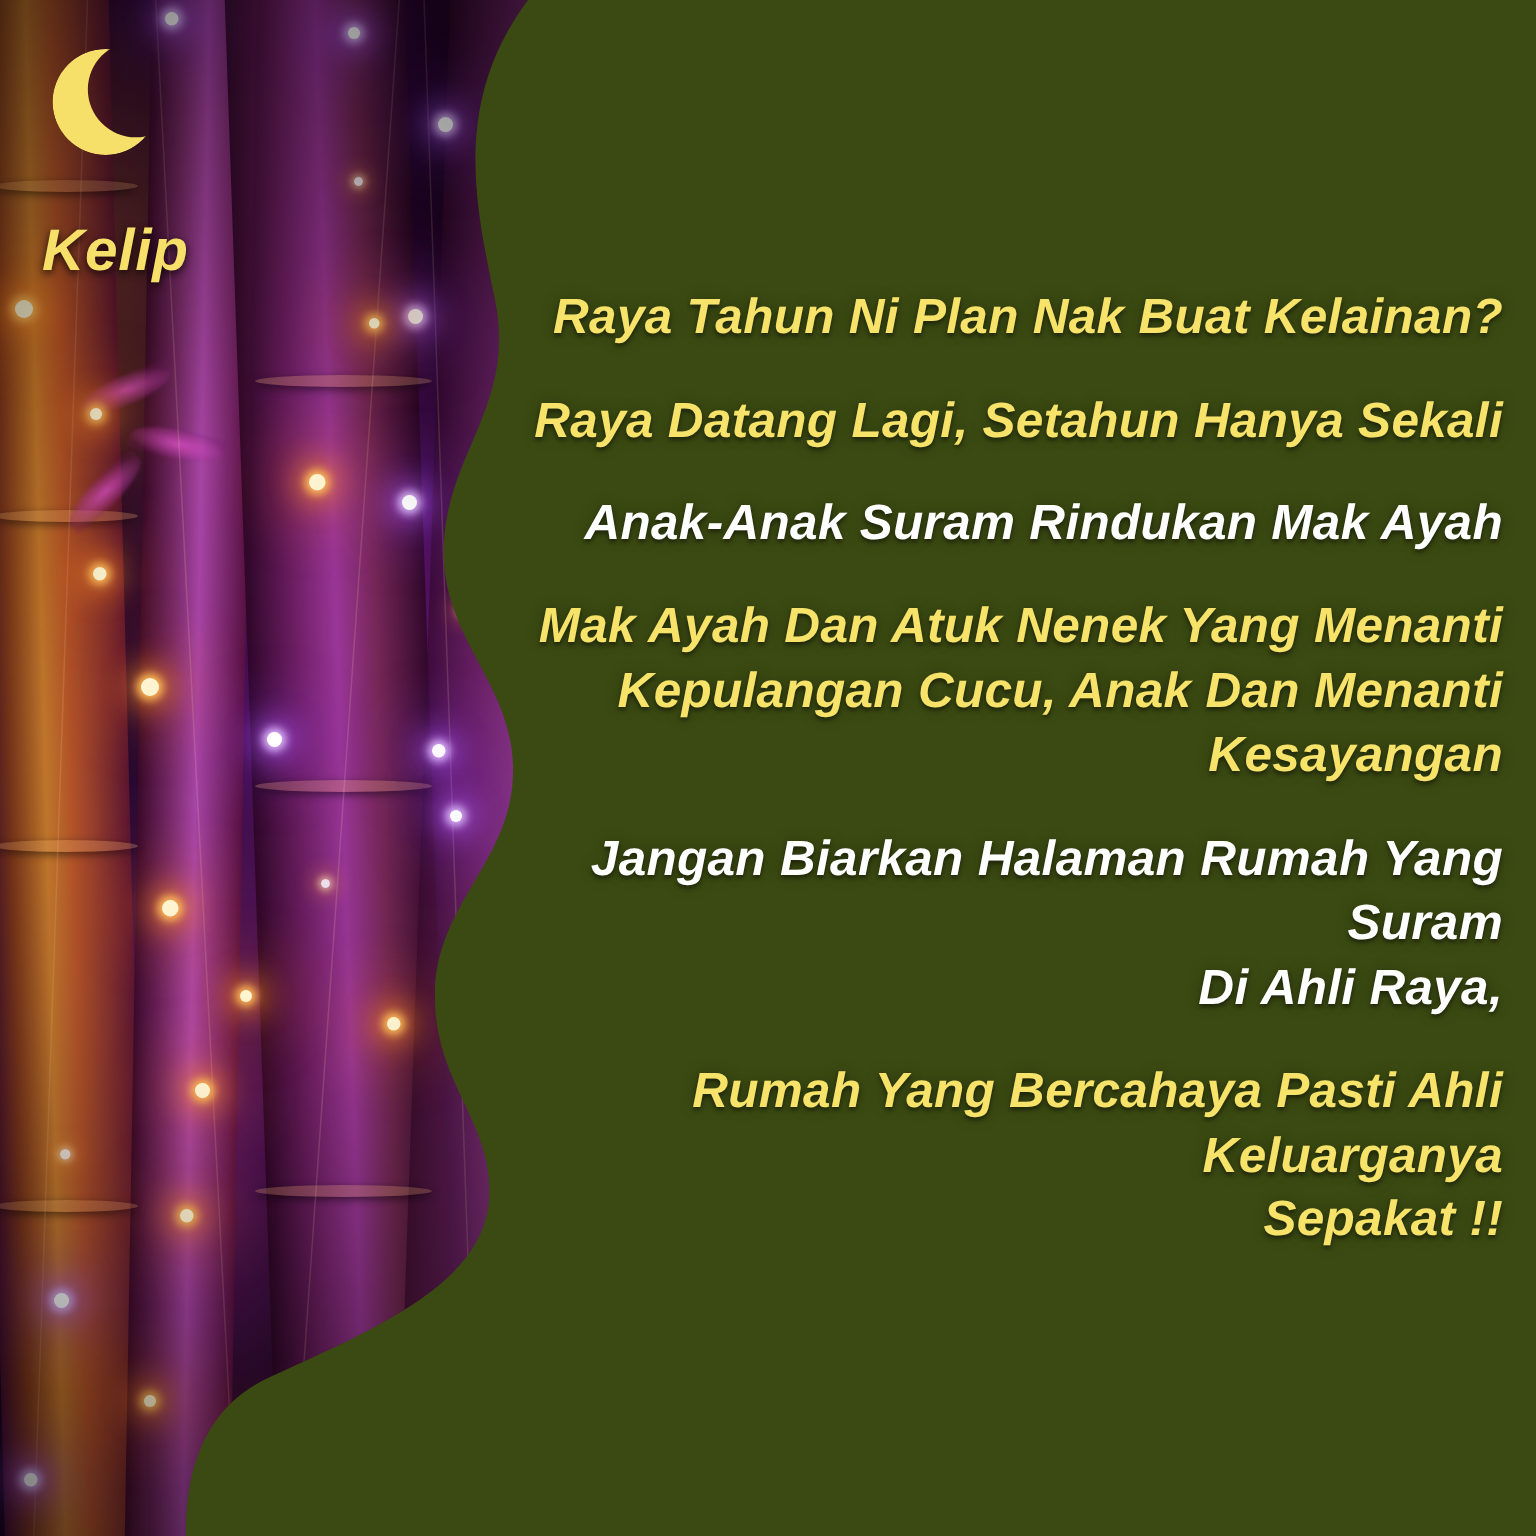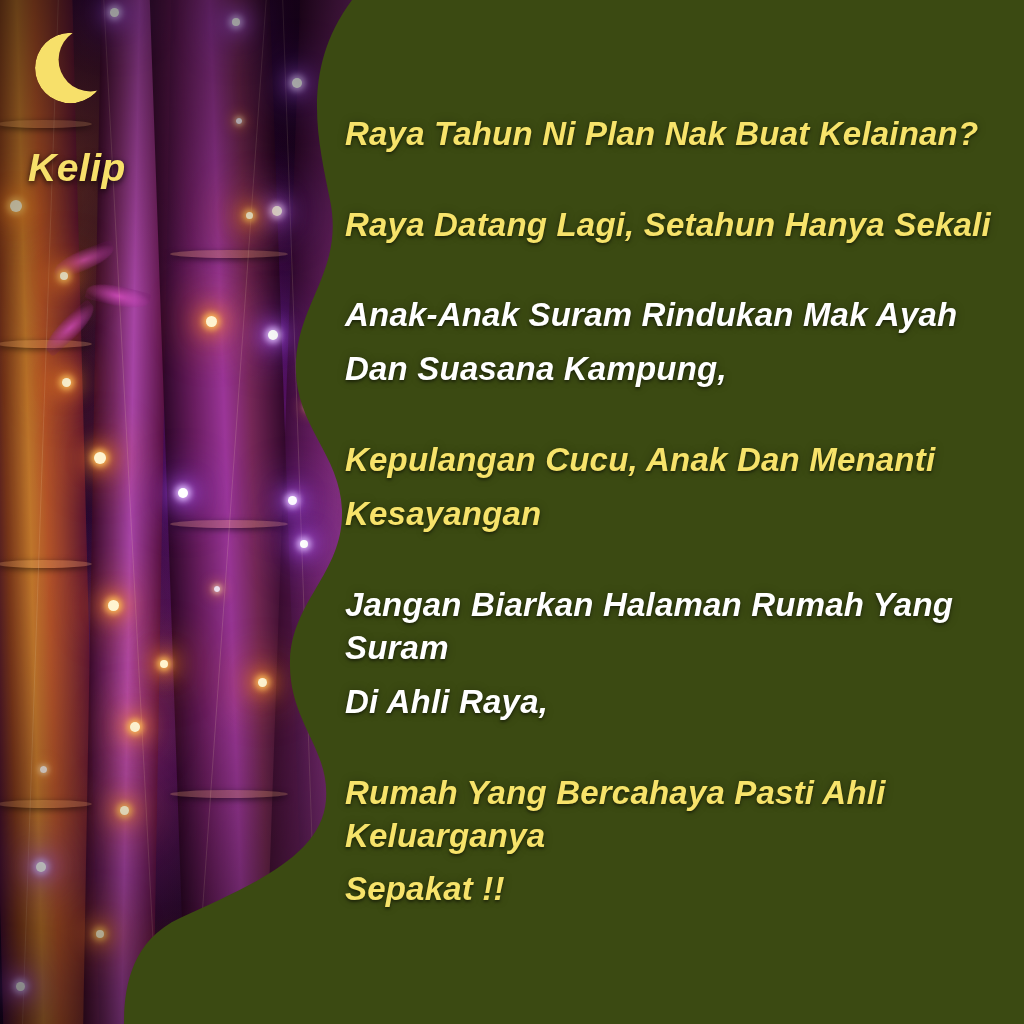--- a/index.html
+++ b/index.html
@@ -174,29 +174,29 @@
     z-index: 5;
     display: flex;
     flex-direction: column;
     justify-content: center;
     align-items: center;
     padding: 0 22px 0 34px;
     box-sizing: border-box;
   }
   .line {
     width: 100%;
-    text-align: left;
+    text-align: right;
     font-weight: 700;
     font-style: italic;
     line-height: 1.3;
     letter-spacing: 0.2px;
     text-shadow:
       0 2px 3px rgba(0,0,0,0.45),
       0 0 10px rgba(0,0,0,0.25);
-    margin: 11px;
+    margin: 0;
   }
   .line.white { color: #ffffff; }
   .line.yellow { color: #f7e36a; }
 
   .block { margin-bottom: 26px; width: 100%; }
   .block:last-child { margin-bottom: 0; }
   .block .line { font-size: 33px; }
 
   .block.b1 .line { font-size: 33px; }
   .block.b2 .line { font-size: 33px; }
@@ -297,24 +297,24 @@
     <div class="block b1">
       <p class="line yellow">Raya Tahun Ni Plan Nak Buat Kelainan?</p>
     </div>
 
     <div class="block b2">
       <p class="line yellow">Raya Datang Lagi, Setahun Hanya Sekali</p>
     </div>
 
     <div class="block b3">
       <p class="line white">Anak-Anak Suram Rindukan Mak Ayah</p>
-      <p class="line white">Dan Suasana Kampung,</p>
     </div>
 
     <div class="block b4">
+      <p class="line yellow">Mak Ayah Dan Atuk Nenek Yang Menanti</p>
       <p class="line yellow">Kepulangan Cucu, Anak Dan Menanti</p>
       <p class="line yellow">Kesayangan</p>
     </div>
 
     <div class="block b5">
       <p class="line white">Jangan Biarkan Halaman Rumah Yang Suram</p>
       <p class="line white">Di Ahli Raya,</p>
     </div>
 
     <div class="block b6">

